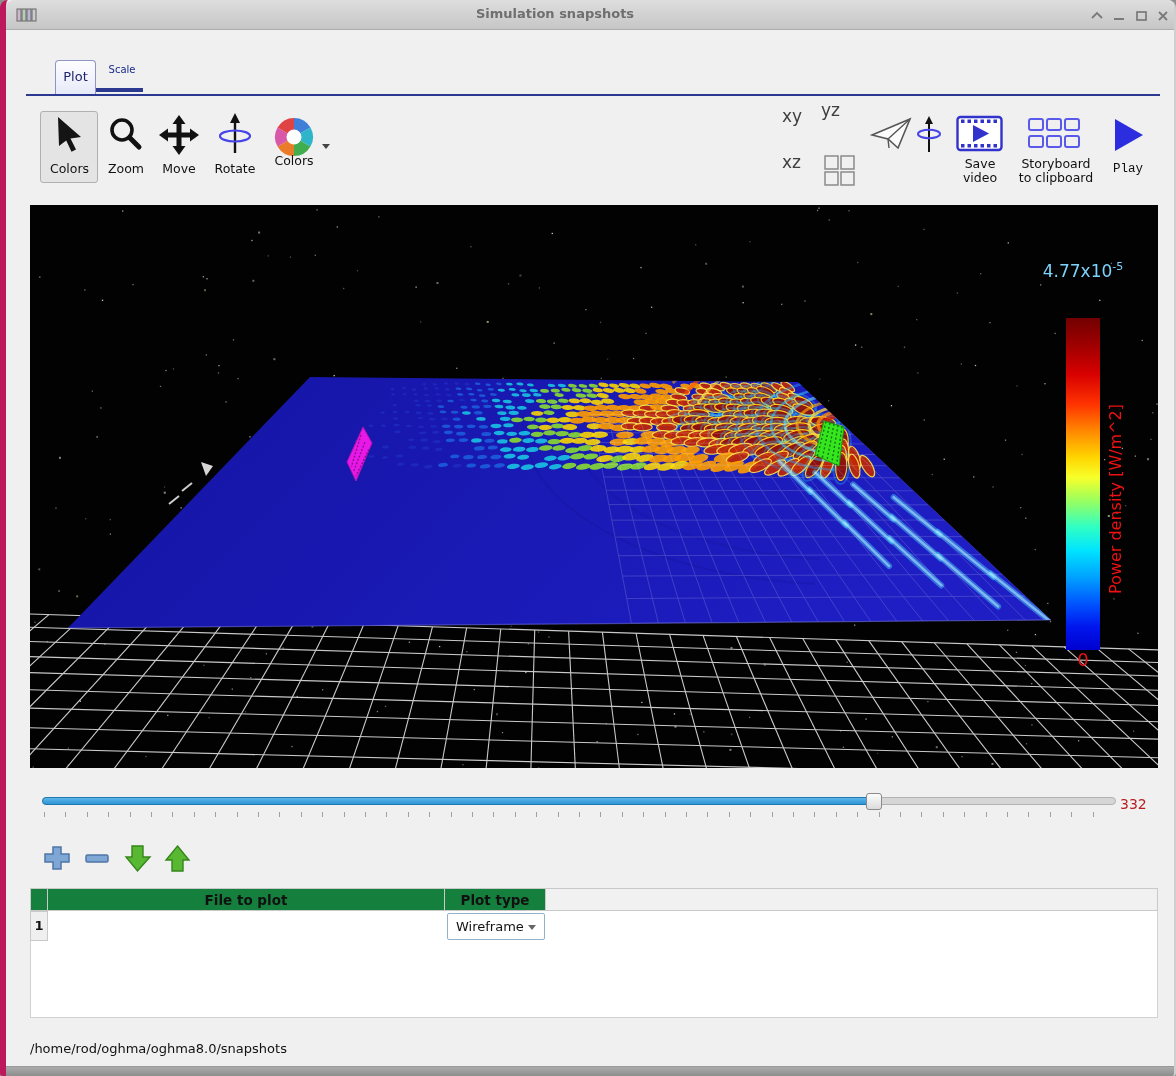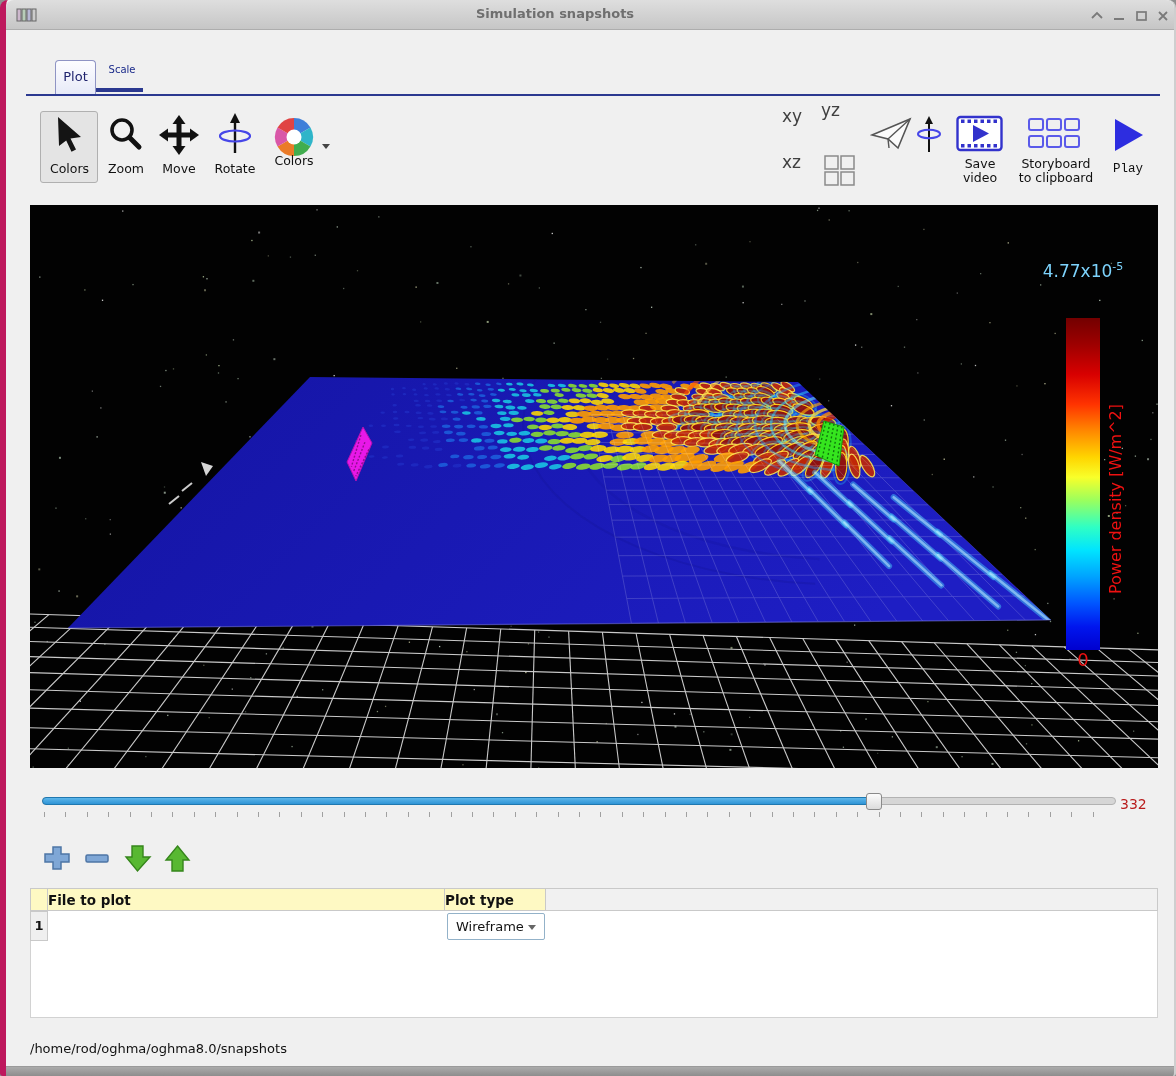--- a/index.html
+++ b/index.html
@@ -35,21 +35,21 @@
   
   .sl-track{position:absolute;left:36px;top:766px;width:1074px;height:8px;background:#d6d6d6;border:1px solid #b2b2b2;border-radius:4px;cursor:pointer;}
   .sl-fill{position:absolute;left:36px;top:766px;width:832px;height:8px;background:linear-gradient(#5cb6ea,#2f94d6);border:1px solid #1f78b0;border-radius:4px;}
   .sl-handle{position:absolute;left:860px;top:762px;width:16px;height:17px;background:linear-gradient(#fcfcfc,#dcdcdc);border:1px solid #8a8a8a;border-radius:3px;cursor:grab;}
   .sl-ticks{position:absolute;left:38px;top:781px;width:1068px;height:5px;
      background:repeating-linear-gradient(90deg,#a0a0a0 0 1px,transparent 1px 21.4px);}
   .sl-value{position:absolute;left:1114px;top:765px;font-size:14px;color:#b91c1c;}
   .icobtn{position:absolute;cursor:pointer;}
   
   .thead{position:absolute;left:24px;top:857px;width:1128px;height:23px;background:#f1f1f1;border:1px solid #c9c9c9;}
-  .thcell{position:absolute;top:857px;height:23px;border:1px solid #c9c9c9;font-size:13.5px;font-weight:bold;color:#111;text-align:left;padding-top:3px;background:#fef9c3;}
+  .thcell{position:absolute;top:857px;height:23px;border:1px solid #c9c9c9;font-size:13.5px;font-weight:bold;color:#111;text-align:center;padding-top:3px;background:#15803d;}
   .tbody{position:absolute;left:24px;top:880px;width:1128px;height:107px;background:#ffffff;border:1px solid #d2d2d2;border-top:none;}
   .numcell{position:absolute;left:24px;top:880px;width:18px;height:30px;background:#efefef;border:1px solid #c9c9c9;
      font-size:13px;font-weight:bold;text-align:center;padding-top:6px;color:#111;}
   .combo{position:absolute;top:882px;height:27px;background:#fff;border:1px solid #93b2c9;border-radius:2px;font-size:13px;color:#111;
      padding:5px 20px 0 8px;cursor:pointer;white-space:nowrap;overflow:hidden;}
   .combo .caret{right:8px;top:11px;border-top-color:#666;}
   .statusbar{position:absolute;left:24px;top:1010px;font-size:13px;color:#111;}
   .bottomstrip{position:absolute;left:0;top:1066px;width:1176px;height:10px;background:linear-gradient(#ababab,#8d8d8d);border-top:1px solid #9a9a9a;}
   .grip{position:absolute;left:1148px;top:1044px;}
 </style>

